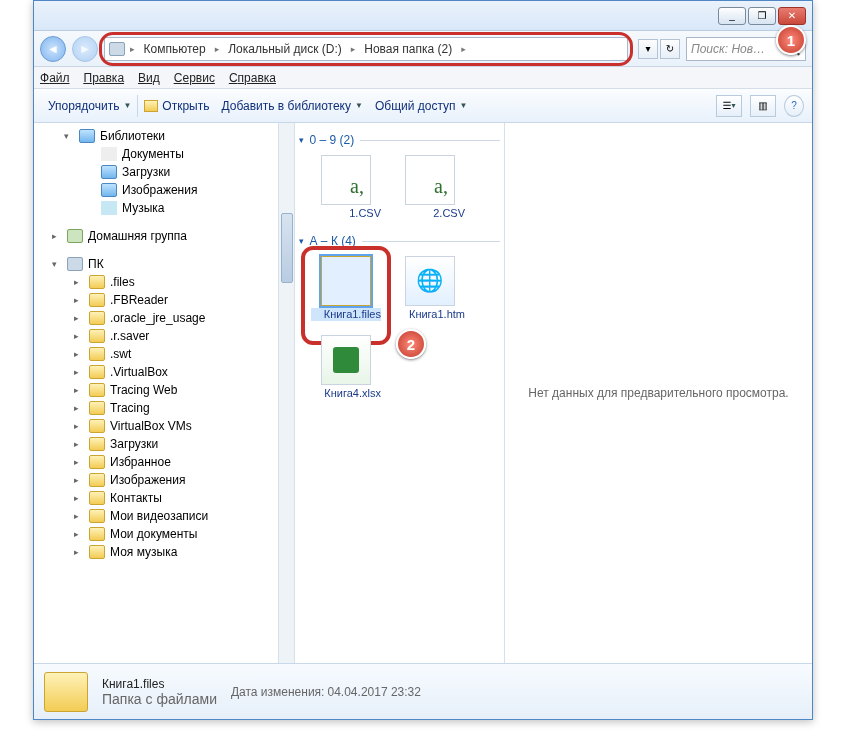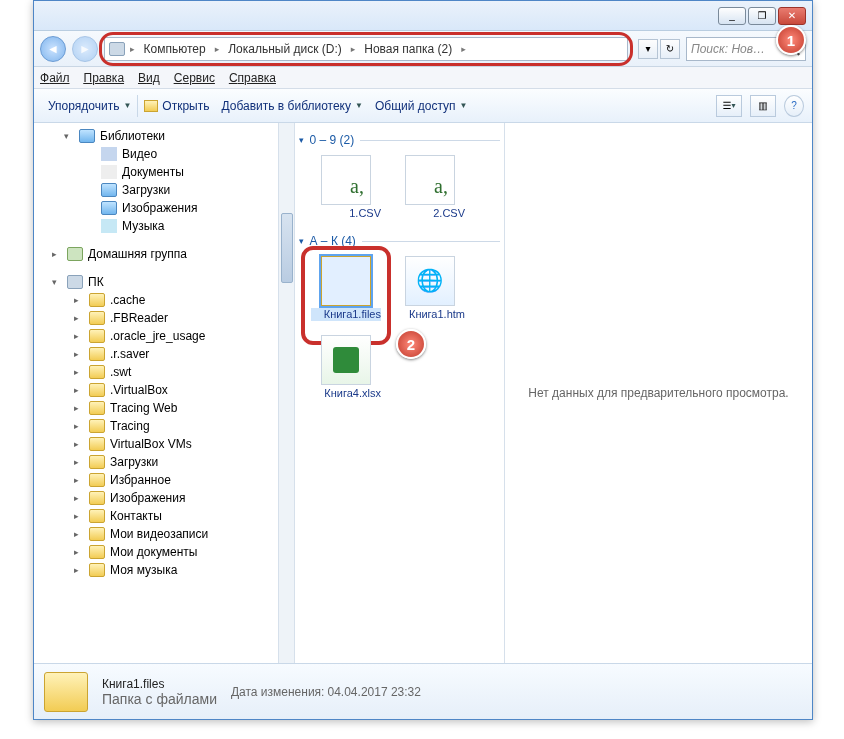--- a/index.html
+++ b/index.html
@@ -135,25 +135,20 @@
   <div class="body">
     <div class="tree">
       <ul class="tnodes">
         <li class="tnode" style="--ind:30px">
             <span class="tri">▾</span>
             <span class="ticon lib"></span>
             <span>Библиотеки</span>
           </li>
         <li class="tnode" style="--ind:52px">
             <span class="tri"></span>
-            <span class="ticon vid"></span>
-            <span>Видео</span>
-          </li>
-        <li class="tnode" style="--ind:52px">
-            <span class="tri"></span>
             <span class="ticon doc"></span>
             <span>Документы</span>
           </li>
         <li class="tnode" style="--ind:52px">
             <span class="tri"></span>
             <span class="ticon lib"></span>
             <span>Загрузки</span>
           </li>
         <li class="tnode" style="--ind:52px">
             <span class="tri"></span>
@@ -171,21 +166,21 @@
             <span>Домашняя группа</span>
           </li>
         <li class="tnode" style="--ind:18px;margin-top:10px">
             <span class="tri">▾</span>
             <span class="ticon comp"></span>
             <span>ПК</span>
           </li>
         <li class="tnode" style="--ind:40px">
             <span class="tri">▸</span>
             <span class="ticon folder"></span>
-            <span>.cache</span>
+            <span>.files</span>
           </li>
         <li class="tnode" style="--ind:40px">
             <span class="tri">▸</span>
             <span class="ticon folder"></span>
             <span>.FBReader</span>
           </li>
         <li class="tnode" style="--ind:40px">
             <span class="tri">▸</span>
             <span class="ticon folder"></span>
             <span>.oracle_jre_usage</span>

